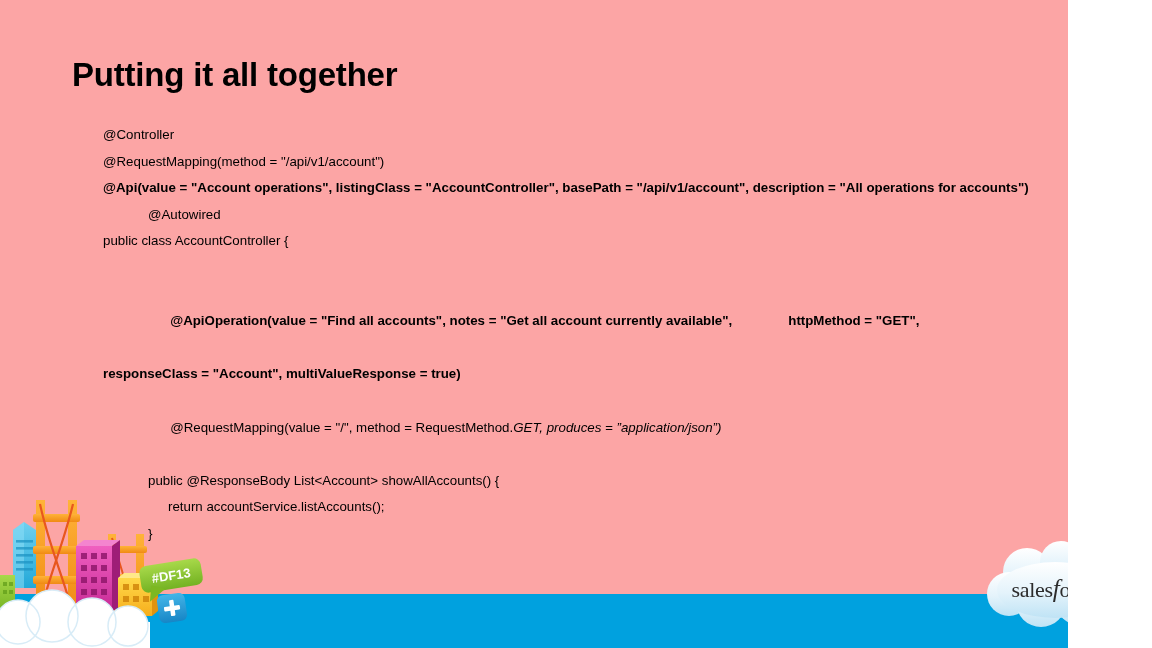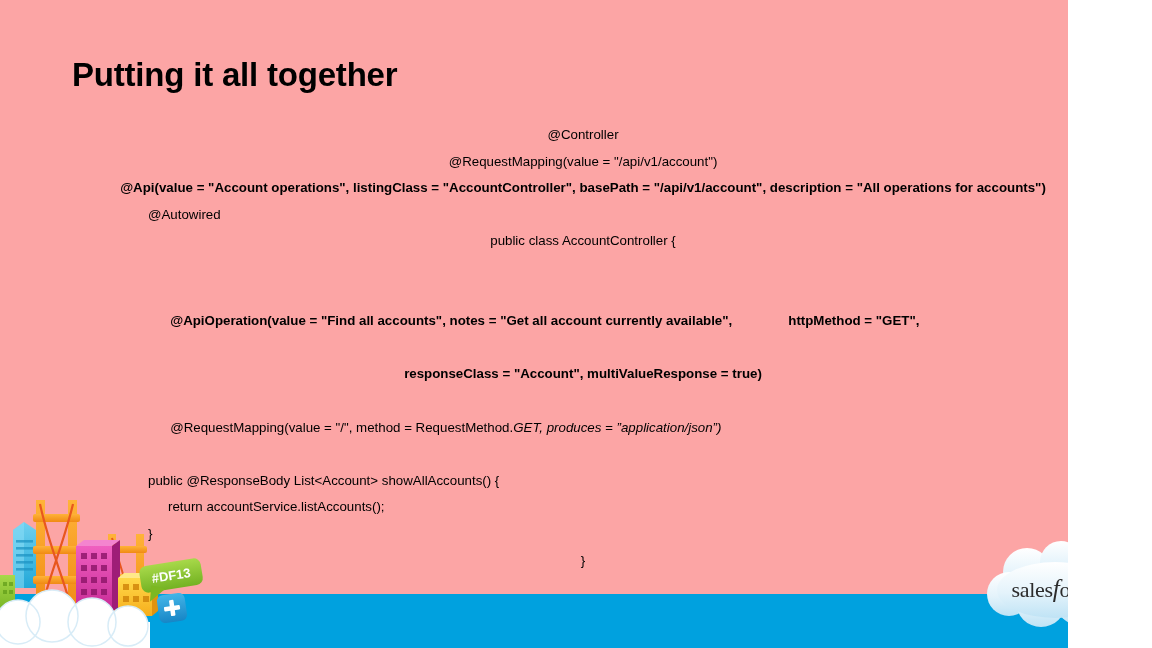--- a/index.html
+++ b/index.html
@@ -51,21 +51,21 @@
 
   .code-line {
     white-space: pre-wrap;
     word-break: normal;
   }
 
   .code-line.bold { font-weight: bold; }
   .ital { font-style: italic; text-align: center; }
   .tabgap { display: inline-block; width: 56px; }
 
-  .ind-0 { margin-left: 0px; text-align: center; }
+  .ind-0 { margin-left: 0px; }
   .ind-1 { margin-left: 45px; }
   .ind-3 { margin-left: 65px; }
 
   
   .code-line.hang { text-indent: 0; }
 
   
   .blue-band {
     position: absolute;
     left: 0;
@@ -119,21 +119,21 @@
 <body>
 
 <div class="slide">
 
   <div class="slide-title">Putting it all together</div>
 
   <div class="code-body">
 
     <div class="code-line ind-0">@Controller</div>
 
-    <div class="code-line ind-0">@RequestMapping(value = "/api/v1/account")</div>
+    <div class="code-line ind-0">@RequestMapping(method = "/api/v1/account")</div>
 
     <div class="code-line bold ind-0">@Api(value = "Account operations", listingClass = "AccountController", basePath = "/api/v1/account", description = "All operations for accounts")</div>
 
     <div class="code-line ind-1">@Autowired</div>
 
     <div class="code-line ind-0">public class AccountController {</div>
 
 
     <div class="code-line ind-0">&nbsp;</div>
 

